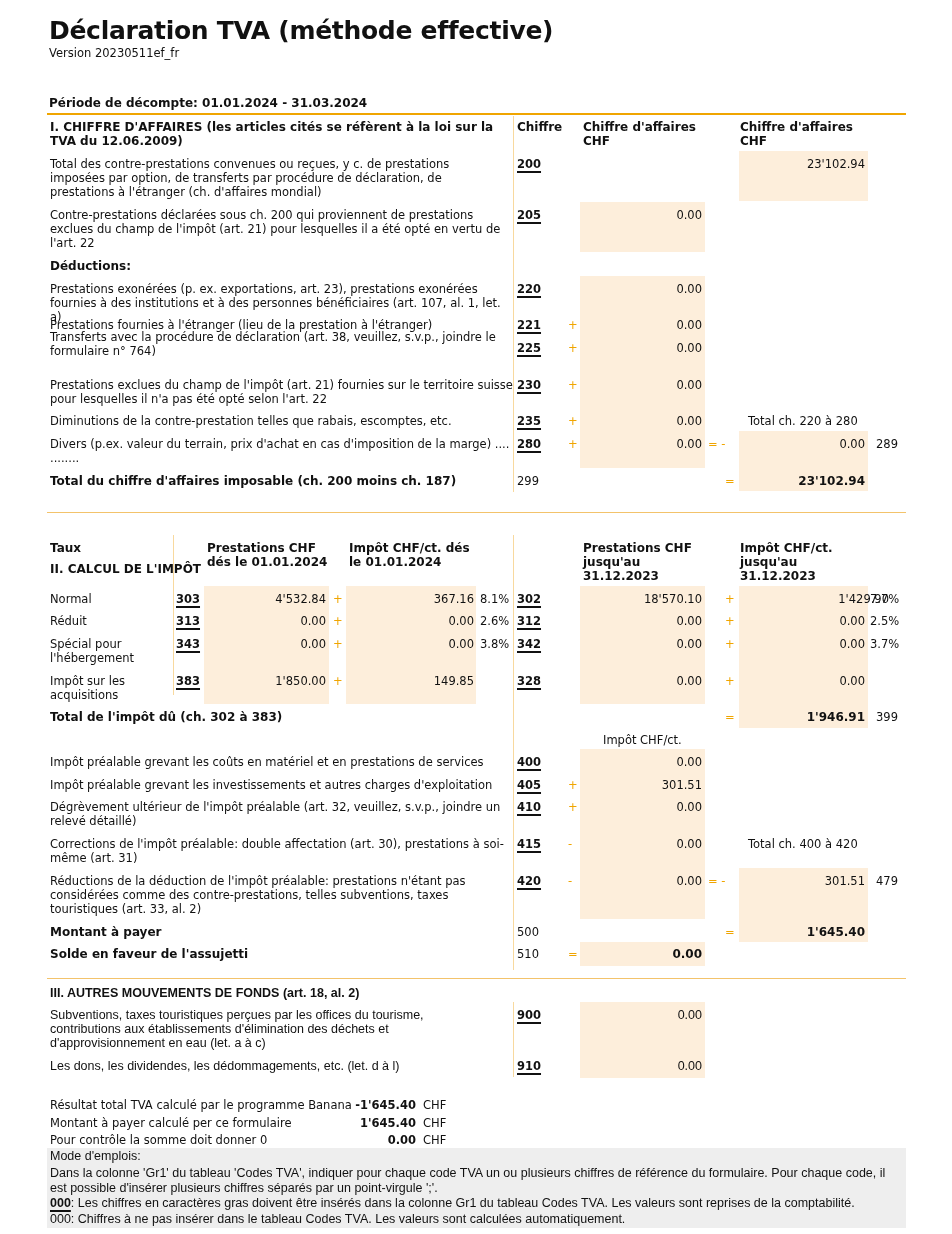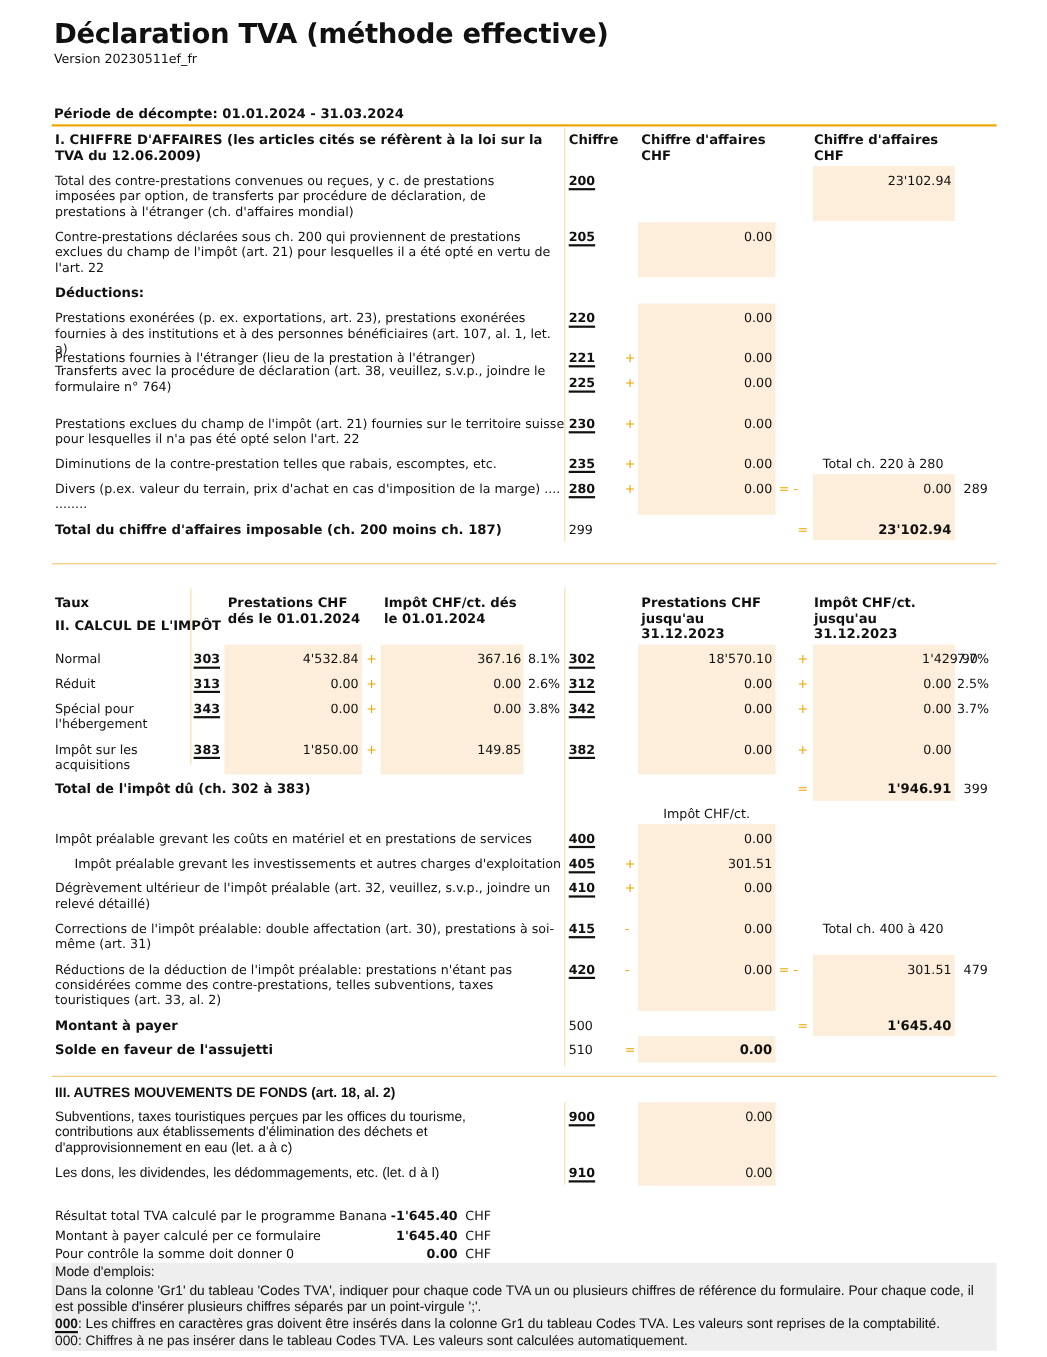--- a/index.html
+++ b/index.html
@@ -138,40 +138,40 @@
 <div class="abs num" style="left:580px; top:637px; width:122px;">0.00</div>
 <div class="abs op" style="left:725px; top:637px;">+</div>
 <div class="abs num" style="left:740px; top:637px; width:125px;">0.00</div>
 <div class="abs" style="left:870px; top:637px;">3.7%</div>
 
 <div class="abs lbl" style="left:50px; top:674px; width:115px;">Impôt sur les acquisitions</div>
 <div class="abs code" style="left:176px; top:674px;">383</div>
 <div class="abs num" style="left:204px; top:674px; width:122px;">1'850.00</div>
 <div class="abs op" style="left:333px; top:674px;">+</div>
 <div class="abs num" style="left:346px; top:674px; width:128px;">149.85</div>
-<div class="abs code" style="left:517px; top:674px;">382</div>
+<div class="abs code" style="left:517px; top:674px;">328</div>
 <div class="abs num" style="left:580px; top:674px; width:122px;">0.00</div>
 <div class="abs op" style="left:725px; top:674px;">+</div>
 <div class="abs num" style="left:740px; top:674px; width:125px;">0.00</div>
 
 <div class="abs b" style="left:50px; top:710px; font-size:12px;">Total de l'impôt dû (ch. 302 à 383)</div>
 <div class="abs op" style="left:725px; top:710px;">=</div>
 <div class="abs num b" style="left:740px; top:710px; width:125px; font-size:12px;">1'946.91</div>
 <div class="abs" style="left:876px; top:710px;">399</div>
 
 <div class="abs" style="left:603px; top:733px;">Impôt CHF/ct.</div>
 <div class="abs shade" style="left:580px; top:749px; width:125px; height:170px;"></div>
 <div class="abs shade" style="left:739px; top:868px; width:129px; height:74px;"></div>
 <div class="abs shade" style="left:580px; top:942px; width:125px; height:24px;"></div>
 
 <div class="abs lbl" style="left:50px; top:755px; width:460px;">Impôt préalable grevant les coûts en matériel et en prestations de services</div>
 <div class="abs code" style="left:517px; top:755px;">400</div>
 <div class="abs num" style="left:580px; top:755px; width:122px;">0.00</div>
 
-<div class="abs lbl" style="left:50px; top:778px; width:460px;text-align:right;">Impôt préalable grevant les investissements et autres charges d'exploitation</div>
+<div class="abs lbl" style="left:50px; top:778px; width:460px;">Impôt préalable grevant les investissements et autres charges d'exploitation</div>
 <div class="abs code" style="left:517px; top:778px;">405</div>
 <div class="abs op" style="left:568px; top:778px;">+</div>
 <div class="abs num" style="left:580px; top:778px; width:122px;">301.51</div>
 
 <div class="abs lbl" style="left:50px; top:800px; width:460px;">Dégrèvement ultérieur de l'impôt préalable (art. 32, veuillez, s.v.p., joindre un relevé détaillé)</div>
 <div class="abs code" style="left:517px; top:800px;">410</div>
 <div class="abs op" style="left:568px; top:800px;">+</div>
 <div class="abs num" style="left:580px; top:800px; width:122px;">0.00</div>
 
 <div class="abs lbl" style="left:50px; top:837px; width:460px;">Corrections de l'impôt préalable: double affectation (art. 30), prestations à soi-même (art. 31)</div>

